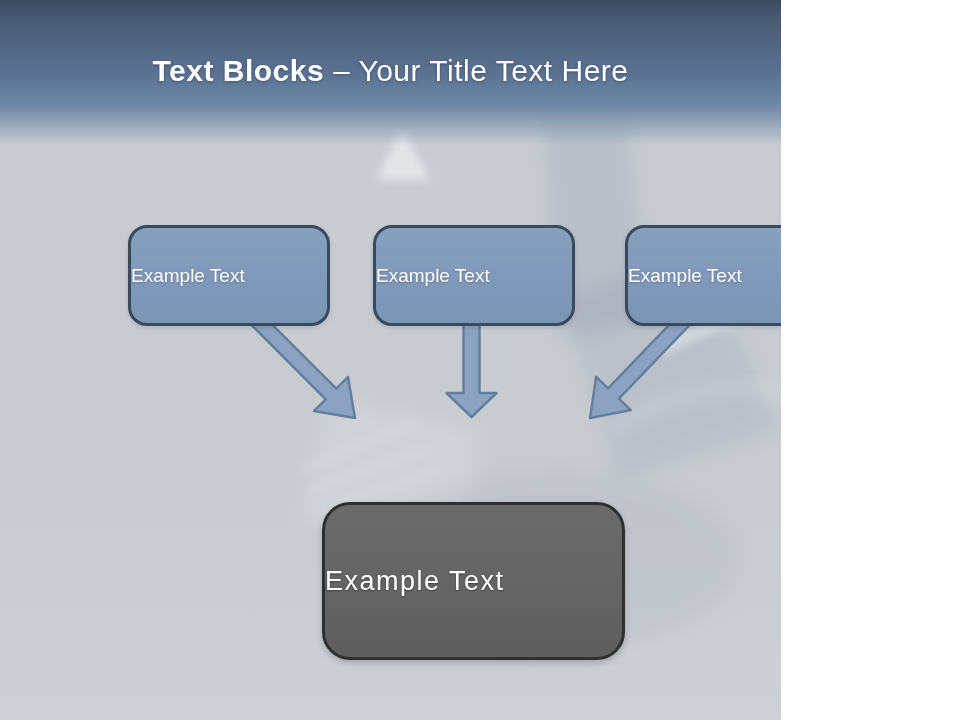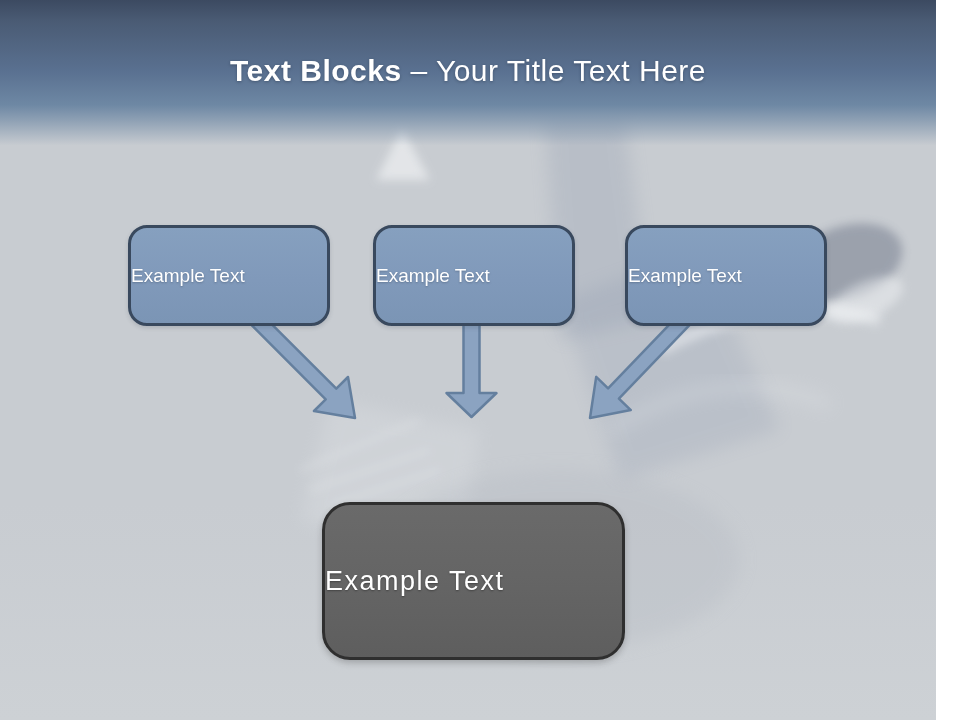--- a/index.html
+++ b/index.html
@@ -1,21 +1,21 @@
 <!DOCTYPE html>
 <html style="--header_top: #3c4a61; --header_upper: #4a5b74; --header_mid: #5a7191; --header_low: #6e88a4; --title_text: #ffffff; --bg_base: #c8ccd1; --bg_light: #cdd1d5; --block_fill: #8099ba; --block_border: #39495e; --block_text: #ffffff; --arrow_fill: #8ba3c1; --arrow_border: #647f9e; --summary_fill: #646464; --summary_border: #2f2f2f;"><head>
 <meta charset="utf-8">
 <style>
   html, body {
     margin: 0; padding: 0;
     font-family: "Liberation Sans", sans-serif;
   }
   .slide {
     position: relative;
-    width: 936px; height: 720px;
+    width: 781px; height: 720px;
     overflow: hidden;
     background: linear-gradient(180deg, var(--bg_base) 0%, var(--bg_base) 70%, var(--bg_light) 100%);
   }
   .bg-art {
     position: absolute; left: 0; top: 0;
     width: 960px; height: 720px;
     z-index: 0;
   }
   .header-band {
     position: absolute; left: 0; top: 0;

